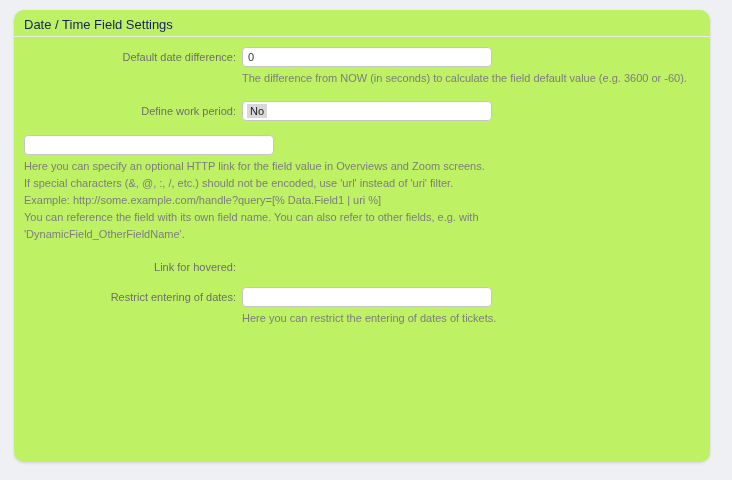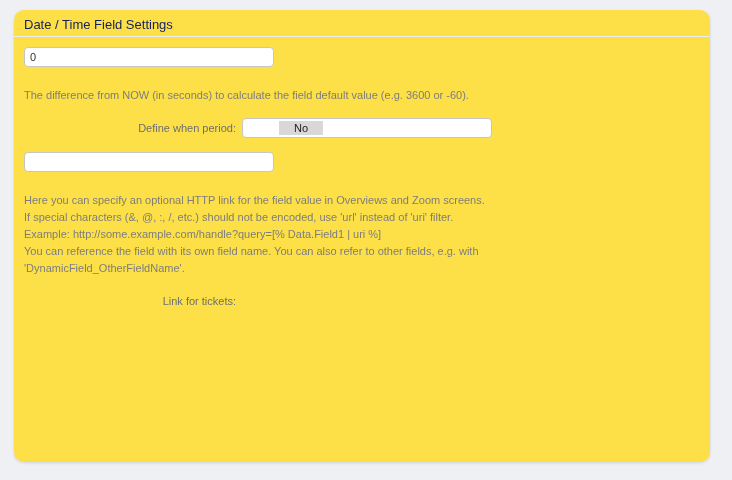--- a/index.html
+++ b/index.html
@@ -9,21 +9,21 @@
     width: 732px;
     height: 480px;
     font-family: "Liberation Sans", sans-serif;
     overflow: hidden;
   }
   .widget {
     box-sizing: border-box;
     margin: 10px 14px;
     width: 696px;
     min-height: 452px;
-    background: #fde047;
+    background: #bef264;
     border-radius: 10px;
     box-shadow: 0 1px 3px rgba(0,0,0,0.12);
   }
   .widget-header {
     height: 26px;
     line-height: 27px;
     padding: 0 10px;
     border-bottom: 1px solid #ececec;
   }
   .widget-title {
@@ -70,66 +70,73 @@
     padding: 0 4px;
     display: flex;
     align-items: center;
     background: #ffffff;
     cursor: pointer;
   }
   .fake-select .selection {
     background: #d8d8d8;
     color: #222222;
     font-size: 11px;
-    padding: 1px 15px;
-    margin-left: 32px;
+    padding: 1px 3px;
   }
   .field-explanation {
-    margin-top: 20px;
+    margin-top: 3px;
     max-width: 478px;
     font-size: 11px;
     line-height: 17px;
     color: #7d7d7d;
     white-space: pre-line;
   }
 </style>
 </head>
 <body>
 
 <div class="widget">
   <div class="widget-header">
     <span class="widget-title">Date / Time Field Settings</span>
   </div>
   <div class="widget-content">
 
     <div class="row">
+      <div class="field-label">Default date difference:</div>
       <div class="control">
         <input class="text-input" type="text" value="0" style="">
         <div class="field-explanation">The difference from NOW (in seconds) to calculate the field default value (e.g. 3600 or -60).</div>
       </div>
     </div>
 
     <div class="row">
-      <div class="field-label">Define when period:</div>
+      <div class="field-label">Define work period:</div>
       <div class="control">
         <div class="fake-select">
           <span class="selection">No</span>
         </div>
       </div>
     </div>
 
     <div class="row">
       <div class="control">
         <input class="text-input" type="text" value="" style="">
         <div class="field-explanation">Here you can specify an optional HTTP link for the field value in Overviews and Zoom screens.
 If special characters (&amp;, @, :, /, etc.) should not be encoded, use 'url' instead of 'uri' filter.
 Example: http://some.example.com/handle?query=[% Data.Field1 | uri %]
 You can reference the field with its own field name. You can also refer to other fields, e.g. with 'DynamicField_OtherFieldName'.</div>
       </div>
     </div>
 
     <div class="row">
-      <div class="field-label">Link for tickets:</div>
+      <div class="field-label">Link for hovered:</div>
     </div>
 
+    <div class="row">
+      <div class="field-label">Restrict entering of dates:</div>
+      <div class="control">
+        <input class="text-input" type="text" value="" style="">
+        <div class="field-explanation">Here you can restrict the entering of dates of tickets.</div>
+      </div>
+    </div>
 
   </div>
 </div>
 
 </body></html>

